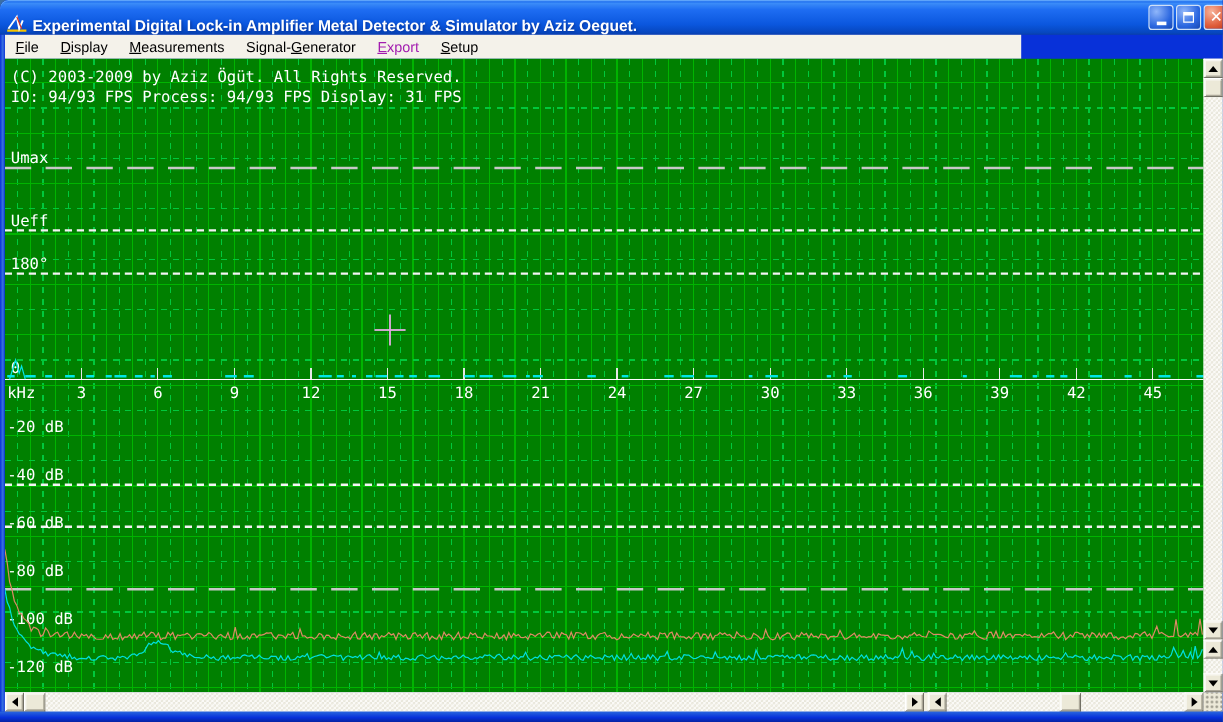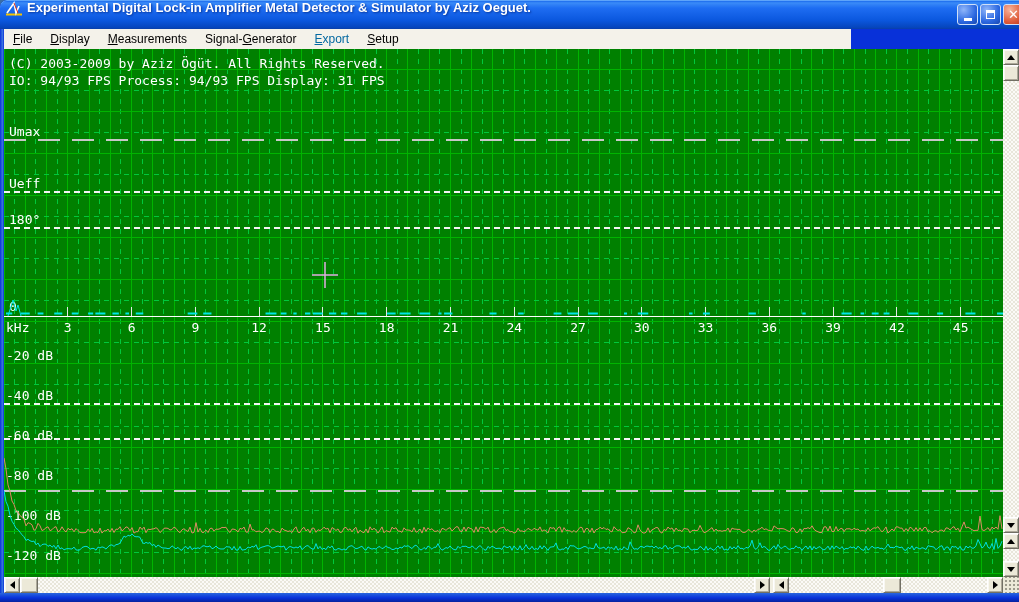--- a/index.html
+++ b/index.html
@@ -1,35 +1,35 @@
 <!DOCTYPE html>
 <html><head>
 <meta charset="utf-8">
 <style>
   html,body{margin:0;padding:0;background:#3A6EA5;}
   .window{position:relative;width:1019px;height:602px;overflow:hidden;background:#0831D9;
     font-family:"Liberation Sans",sans-serif;border-radius:7px 0 0 0;}
   .titlebar{position:absolute;left:0;top:0;width:1019px;height:29px;box-sizing:border-box;
     background:linear-gradient(180deg,#0A59E8 0%,#3A8BF8 10%,#1E6DF2 28%,#0B57DE 70%,#0646BE 94%,#0A3FA8 100%);
-    display:flex;align-items:flex-start;padding-left:5px;border-radius:7px 0 0 0;
+    display:flex;align-items:flex-end;padding-left:5px;border-radius:7px 0 0 0;
     box-shadow:inset 0 1px 0 #5EA4FA;}
   .app-icon{width:18px;height:18px;margin-right:4px;flex:0 0 auto;}
   .title-text{color:#fff;font-weight:bold;font-size:13px;white-space:nowrap;
     text-shadow:1px 1px 2px #08389F;}
   .tbtn{position:absolute;top:4px;width:21px;height:21px;border-radius:3px;box-sizing:border-box;
     border:1px solid #CFE0F8;display:flex;align-items:center;justify-content:center;}
   .tbtn.minmax{background:radial-gradient(circle at 30% 25%,#8FB6FA,#2B67E0 62%,#1747B0);}
   .tbtn.close{background:radial-gradient(circle at 30% 25%,#F7B49C,#E0603E 58%,#BB3318);}
   .g-min{width:8px;height:3px;background:#fff;margin-top:9px;}
   .g-max{width:9px;height:9px;border:1px solid #fff;border-top-width:3px;box-sizing:border-box;}
   .g-close{color:#fff;font-weight:bold;font-size:13px;line-height:1;font-family:"DejaVu Sans",sans-serif;}
   .menubar{position:absolute;left:4px;top:29px;width:847px;height:20px;background:#F4F2EA;
     display:flex;align-items:center;font-size:12px;color:#000;}
   .menu-item{padding:2px 9px;white-space:nowrap;}
-  .menu-item.disabled{color:#0369a1;}
+  .menu-item.disabled{color:#a21caf;}
   .accel{text-decoration:underline;}
   .display-wrap{position:absolute;left:4px;top:49px;width:999px;height:528px;background:#008000;}
   .border-left{position:absolute;left:0;top:29px;width:4px;height:564px;
     background:linear-gradient(90deg,#0831D9,#3A74E0 60%,#0831D9);}
   .border-bottom{position:absolute;left:0;top:593px;width:1019px;height:9px;
     background:linear-gradient(180deg,#2966DE,#0831D9 55%,#06229E);}
   .vscroll{position:absolute;left:1003px;top:49px;width:16px;height:528px;background:#F1EFE2;}
   .hstrip{position:absolute;left:4px;top:577px;width:999px;height:16px;background:#F1EFE2;}
   .corner{position:absolute;left:1003px;top:577px;width:16px;height:16px;background:#ECE9D8;
     background-image:radial-gradient(#9C9A8C 1px,transparent 1.2px);background-size:4px 4px;background-position:1px 2px;}

